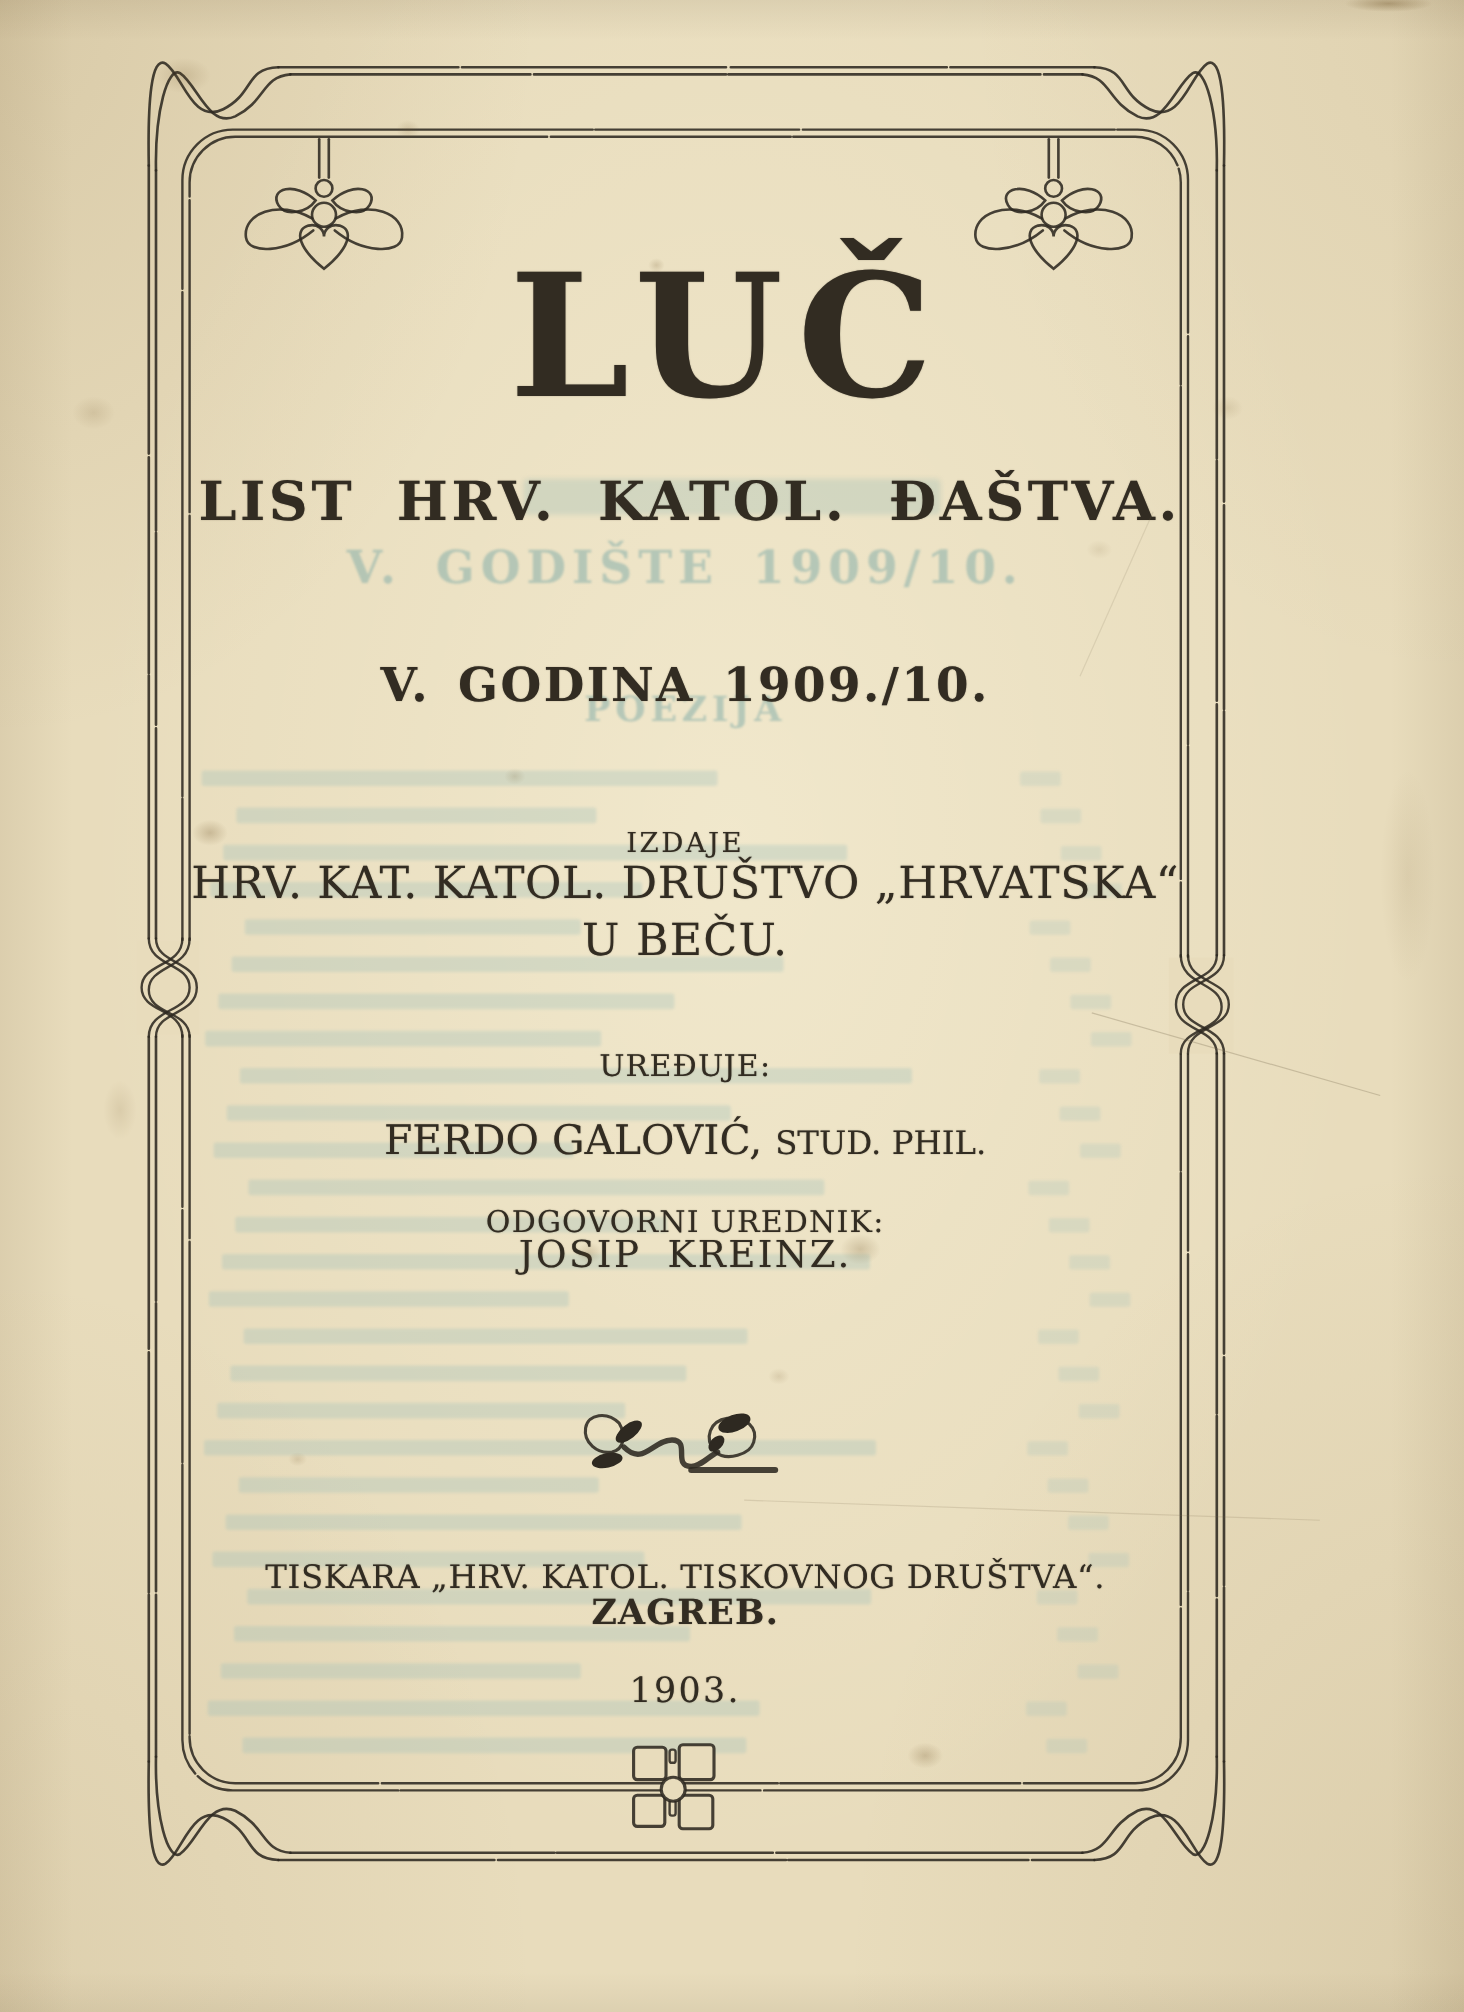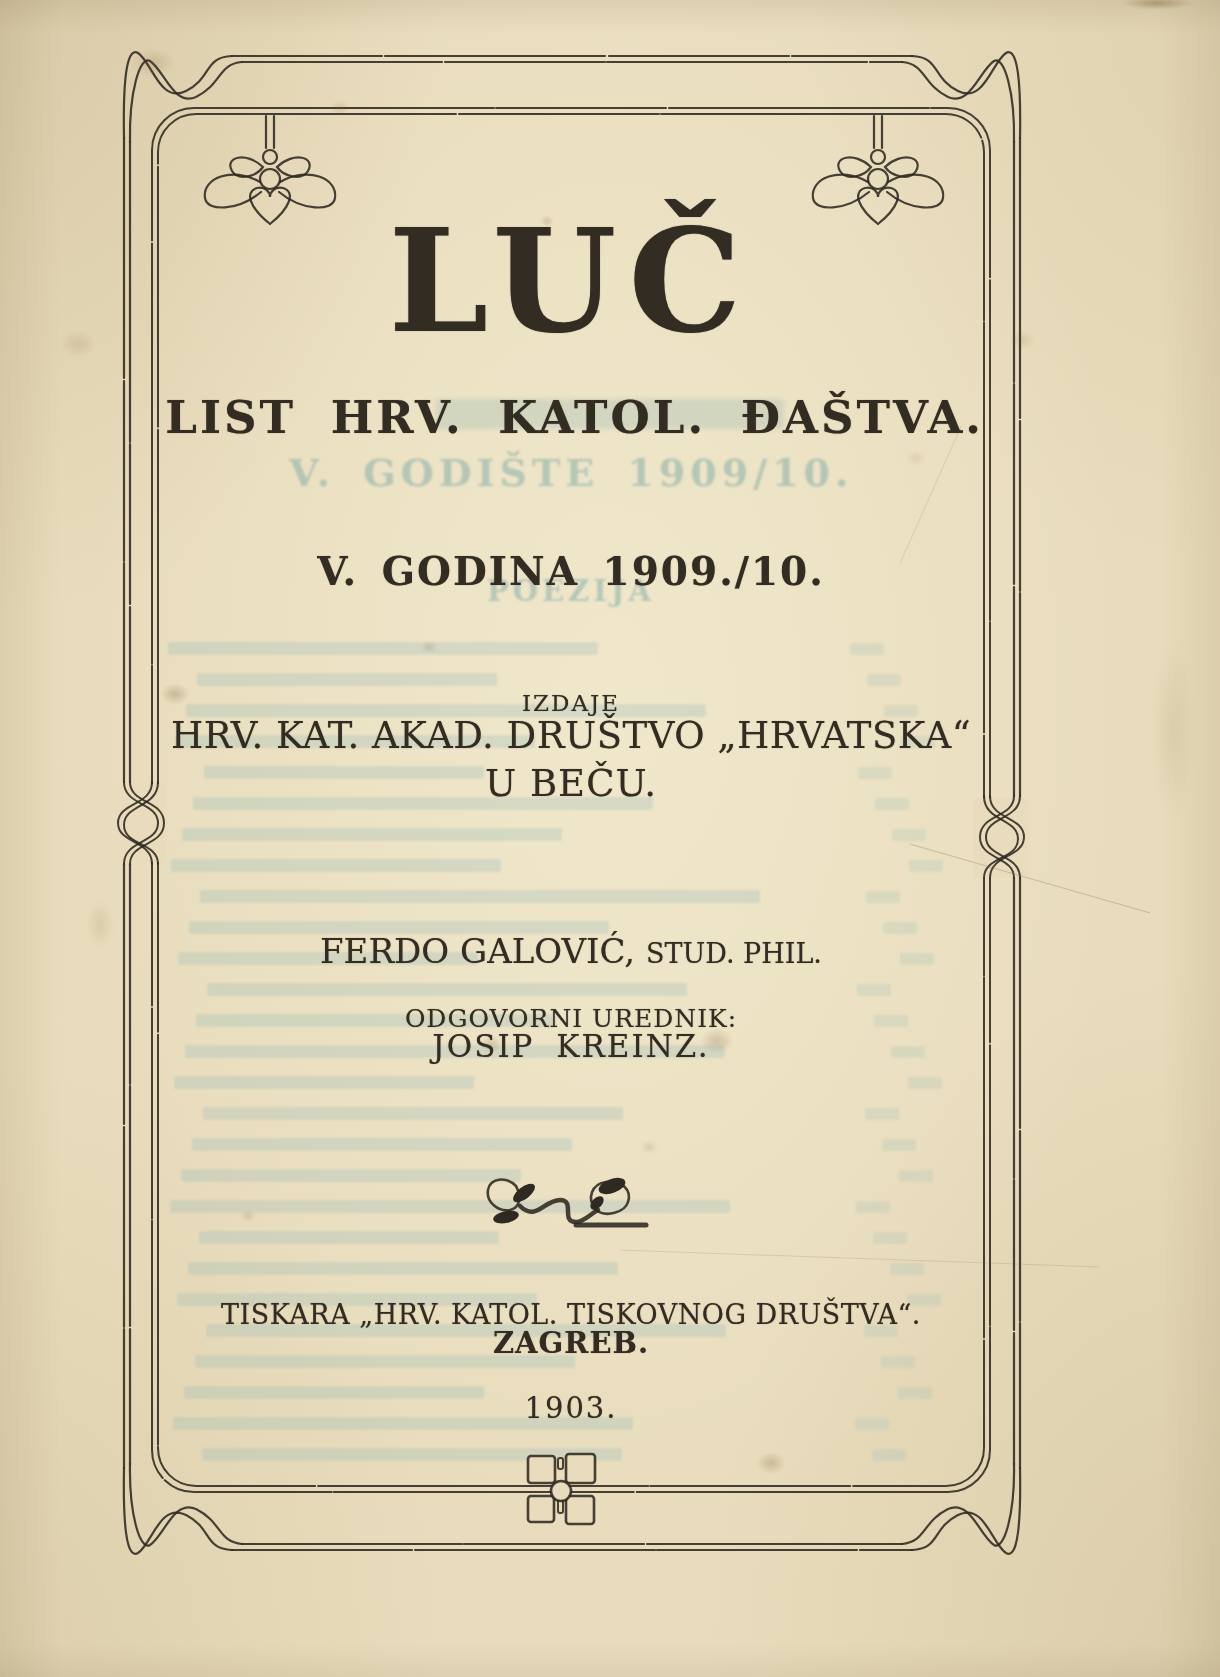--- a/index.html
+++ b/index.html
@@ -29,21 +29,21 @@
     background:rgba(150,186,178,.30);filter:blur(2px);border-radius:4px;}
   .gbar{position:absolute;height:13px;background:#9fc0ba;opacity:.32;filter:blur(1.2px);border-radius:2px;}
   .gchip{position:absolute;width:34px;height:12px;background:#9fc0ba;opacity:.24;filter:blur(1.2px);border-radius:2px;}
   
   .framesvg{position:absolute;left:0;top:0;z-index:3;}
   
   .txt{
     position:absolute;left:158px;width:826px;text-align:center;z-index:4;
     color:#322c22;text-shadow:0 0 1px rgba(45,38,26,.5);white-space:nowrap;
   }
-  .t-title{top:210px;font-size:142px;font-weight:bold;letter-spacing:12px;line-height:1;}
+  .t-title{top:210px;font-size:142px;font-weight:bold;letter-spacing:12px;line-height:1;margin-left:36px;}
   .t-sub{top:391px;font-size:45px;font-weight:bold;letter-spacing:3px;word-spacing:16px;text-align:right;}
   .t-ed{top:548px;font-size:39px;font-weight:bold;letter-spacing:2px;word-spacing:8px;}
   .t-izd{top:690px;font-size:23px;letter-spacing:2px;}
   .t-pub1{top:714px;font-size:37px;letter-spacing:.5px;}
   .t-pub2{top:762px;font-size:37px;letter-spacing:1px;}
   .t-ured{top:874px;font-size:25px;letter-spacing:1px;}
   .t-gal{top:903px;font-size:34px;margin-top:28px;}
   .t-gal .deg{font-size:27px;}
   .t-odg{top:1004px;font-size:25px;letter-spacing:1px;}
   .t-jos{top:1028px;font-size:31px;letter-spacing:2px;word-spacing:10px;}
@@ -216,22 +216,23 @@
         <rect x="558" y="1500" width="5" height="13" rx="2" stroke-width="2"></rect>
         <circle cx="561" cy="1491" r="10"></circle>
       </g>
     </g>
   </svg>
 
   <div class="txt t-title">LUČ</div>
   <div class="txt t-sub">LIST HRV. KATOL. ĐAŠTVA.</div>
   <div class="txt t-ed">V. GODINA 1909./10.</div>
   <div class="txt t-izd">IZDAJE</div>
-  <div class="txt t-pub1">HRV. KAT. AKAD. DRUŠTVO „HRVATSKA“</div>
+  <div class="txt t-pub1">HRV. KAT. KATOL. DRUŠTVO „HRVATSKA“</div>
   <div class="txt t-pub2">U BEČU.</div>
+  <div class="txt t-ured">UREĐUJE:</div>
   <div class="txt t-gal">
     <span>FERDO GALOVIĆ,</span>
     <span class="deg">STUD. PHIL.</span>
   </div>
   <div class="txt t-odg">ODGOVORNI UREDNIK:</div>
   <div class="txt t-jos">JOSIP KREINZ.</div>
   <div class="txt t-zag">ZAGREB.</div>
   <div class="txt t-tis">TISKARA „HRV. KATOL. TISKOVNOG DRUŠTVA“.</div>
   <div class="txt t-year">1903.</div>
 

